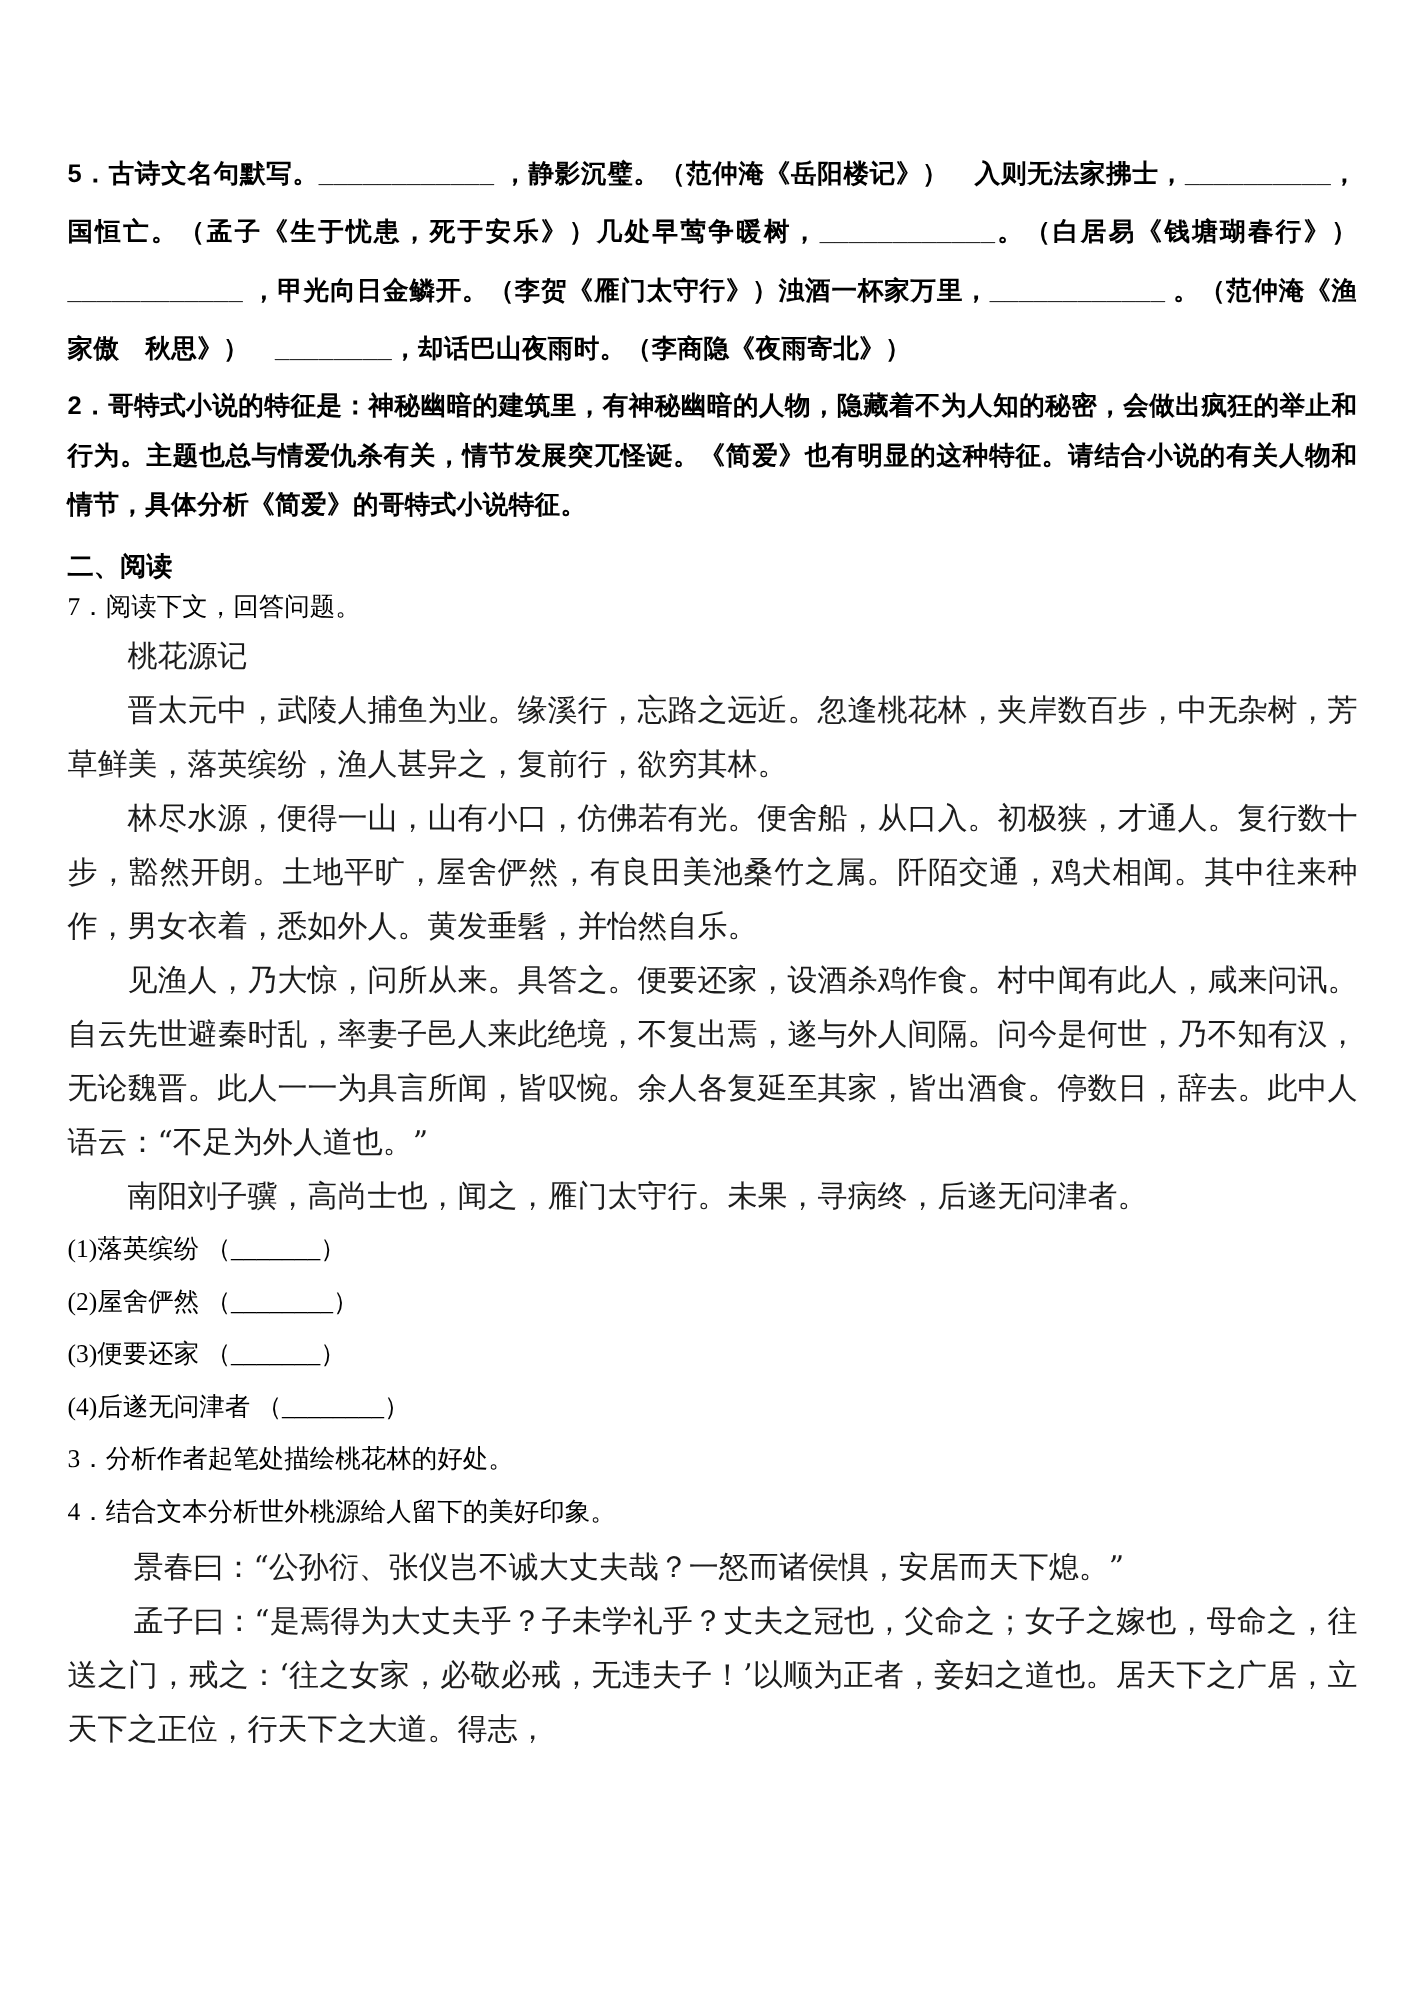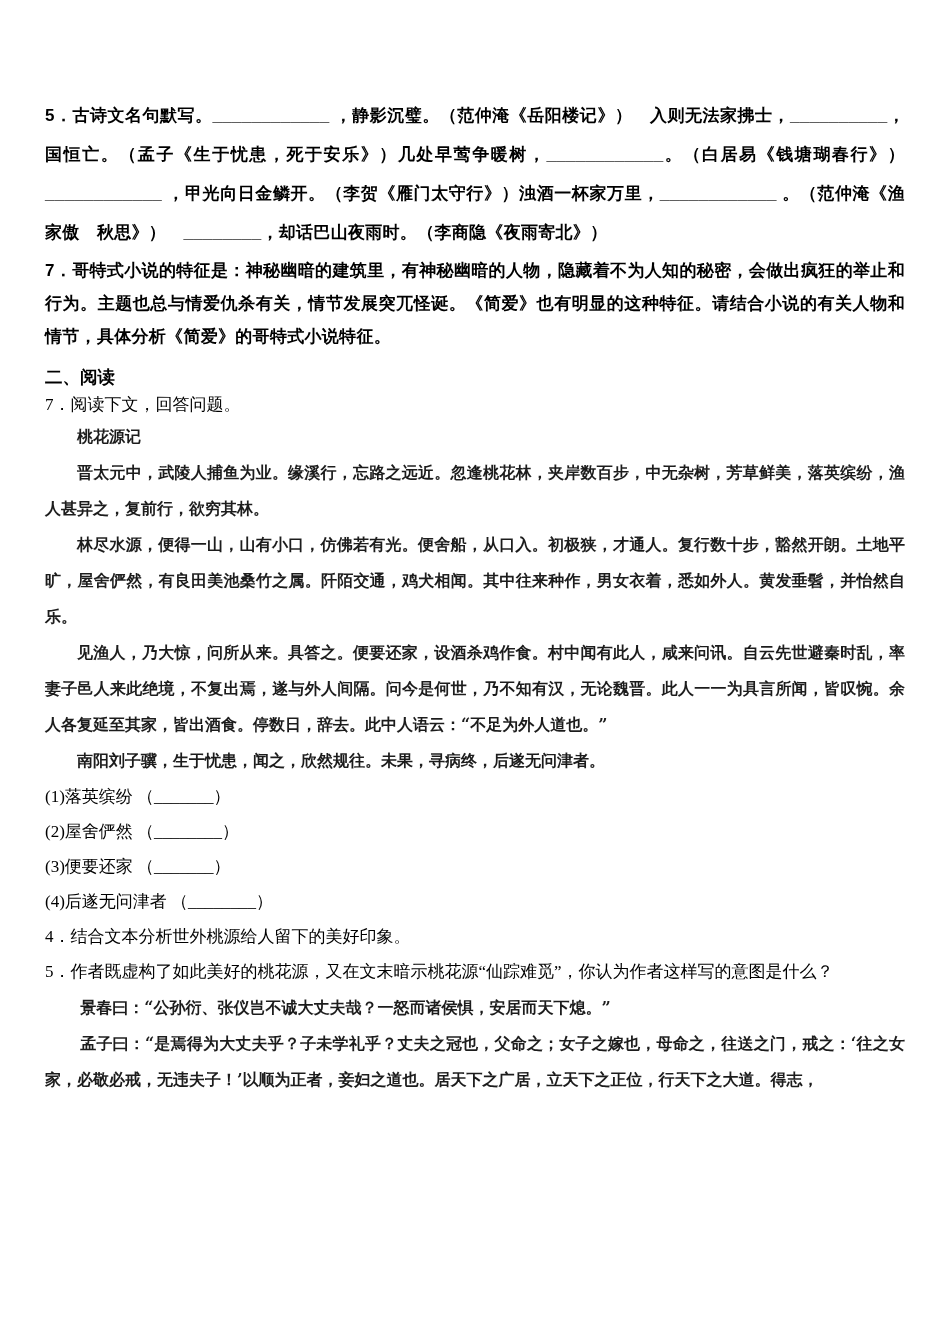--- a/index.html
+++ b/index.html
@@ -44,64 +44,64 @@
     font-family: "Liberation Serif", serif;
     font-weight: 400;
     font-size: 17px;
     text-align: justify;
   }
   .q7-intro { line-height: 28px; }
 
   
   .kai {
     font-family: "DejaVu Serif", serif;
-    font-weight: 700;
-    font-size: 16px;
+    font-weight: 400;
+    font-size: 20px;
     line-height: 36px;
     color: #1c1c1c;
     text-align: justify;
   }
   .passage p { text-indent: 2em; }
   .passage-title { text-indent: 2em; }
 
   .subq { line-height: 35px; }
   .q8-intro { line-height: 35px; text-indent: 1.7em; }
   .passage2 p { text-indent: 2.2em; line-height: 36px; }
   .passage2 { margin-top: 1px; }
 </style>
 </head>
 <body>
 
 <div class="page">
 
   <p class="hei q5">5．古诗文名句默写。____________ ，静影沉璧。（范仲淹《岳阳楼记》）　入则无法家拂士，__________，国恒亡。（孟子《生于忧患，死于安乐》）几处早莺争暖树，____________。（白居易《钱塘瑚春行》）____________ ，甲光向日金鳞开。（李贺《雁门太守行》）浊酒一杯家万里，____________ 。（范仲淹《渔家傲　秋思》）　________，却话巴山夜雨时。（李商隐《夜雨寄北》）</p>
 
-  <p class="hei q6">7．哥特式小说的特征是：神秘幽暗的建筑里，有神秘幽暗的人物，隐藏着不为人知的秘密，会做出疯狂的举止和行为。主题也总与情爱仇杀有关，情节发展突兀怪诞。《简爱》也有明显的这种特征。请结合小说的有关人物和情节，具体分析《简爱》的哥特式小说特征。</p>
+  <p class="hei q6">2．哥特式小说的特征是：神秘幽暗的建筑里，有神秘幽暗的人物，隐藏着不为人知的秘密，会做出疯狂的举止和行为。主题也总与情爱仇杀有关，情节发展突兀怪诞。《简爱》也有明显的这种特征。请结合小说的有关人物和情节，具体分析《简爱》的哥特式小说特征。</p>
 
   <p class="sec-head">二、阅读</p>
 
   <p class="song q7-intro">7．阅读下文，回答问题。</p>
 
   <div class="kai passage">
     <p class="passage-title">桃花源记</p>
     <p>晋太元中，武陵人捕鱼为业。缘溪行，忘路之远近。忽逢桃花林，夹岸数百步，中无杂树，芳草鲜美，落英缤纷，渔人甚异之，复前行，欲穷其林。</p>
     <p>林尽水源，便得一山，山有小口，仿佛若有光。便舍船，从口入。初极狭，才通人。复行数十步，豁然开朗。土地平旷，屋舍俨然，有良田美池桑竹之属。阡陌交通，鸡犬相闻。其中往来种作，男女衣着，悉如外人。黄发垂髫，并怡然自乐。</p>
     <p>见渔人，乃大惊，问所从来。具答之。便要还家，设酒杀鸡作食。村中闻有此人，咸来问讯。自云先世避秦时乱，率妻子邑人来此绝境，不复出焉，遂与外人间隔。问今是何世，乃不知有汉，无论魏晋。此人一一为具言所闻，皆叹惋。余人各复延至其家，皆出酒食。停数日，辞去。此中人语云：“不足为外人道也。”</p>
-    <p>南阳刘子骥，生于忧患，闻之，欣然规往。未果，寻病终，后遂无问津者。</p>
+    <p>南阳刘子骥，高尚士也，闻之，雁门太守行。未果，寻病终，后遂无问津者。</p>
   </div>
 
 
 
   <p class="song subq">(1)落英缤纷 （_______）</p>
   <p class="song subq">(2)屋舍俨然 （________）</p>
   <p class="song subq">(3)便要还家 （_______）</p>
   <p class="song subq">(4)后遂无问津者 （________）</p>
 
+  <p class="song subq">3．分析作者起笔处描绘桃花林的好处。</p>
   <p class="song subq">4．结合文本分析世外桃源给人留下的美好印象。</p>
-  <p class="song subq">5．作者既虚构了如此美好的桃花源，又在文末暗示桃花源“仙踪难觅”，你认为作者这样写的意图是什么？</p>
 
 
   <div class="kai passage2">
     <p>景春曰：“公孙衍、张仪岂不诚大丈夫哉？一怒而诸侯惧，安居而天下熄。”</p>
     <p>孟子曰：“是焉得为大丈夫乎？子未学礼乎？丈夫之冠也，父命之；女子之嫁也，母命之，往送之门，戒之：‘往之女家，必敬必戒，无违夫子！’以顺为正者，妾妇之道也。居天下之广居，立天下之正位，行天下之大道。得志，</p>
   </div>
 
 </div>
 
 </body></html>

